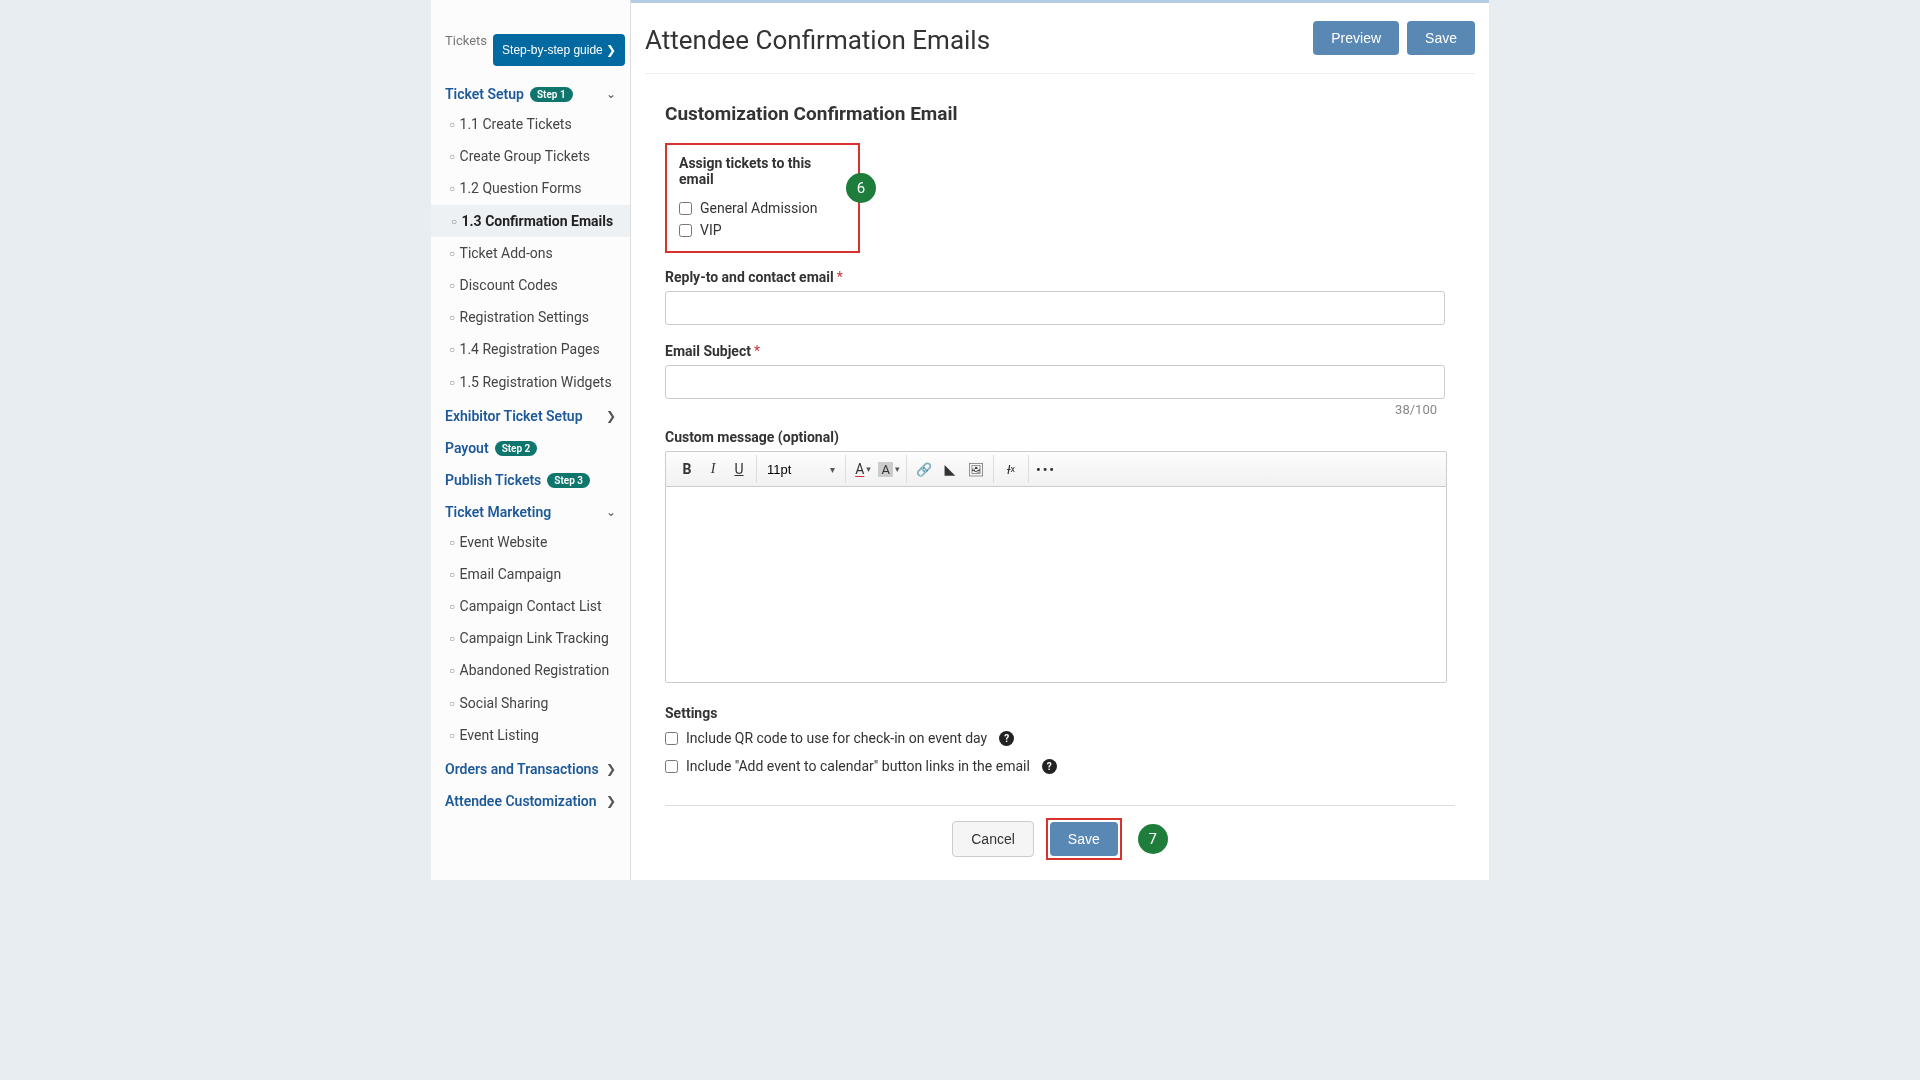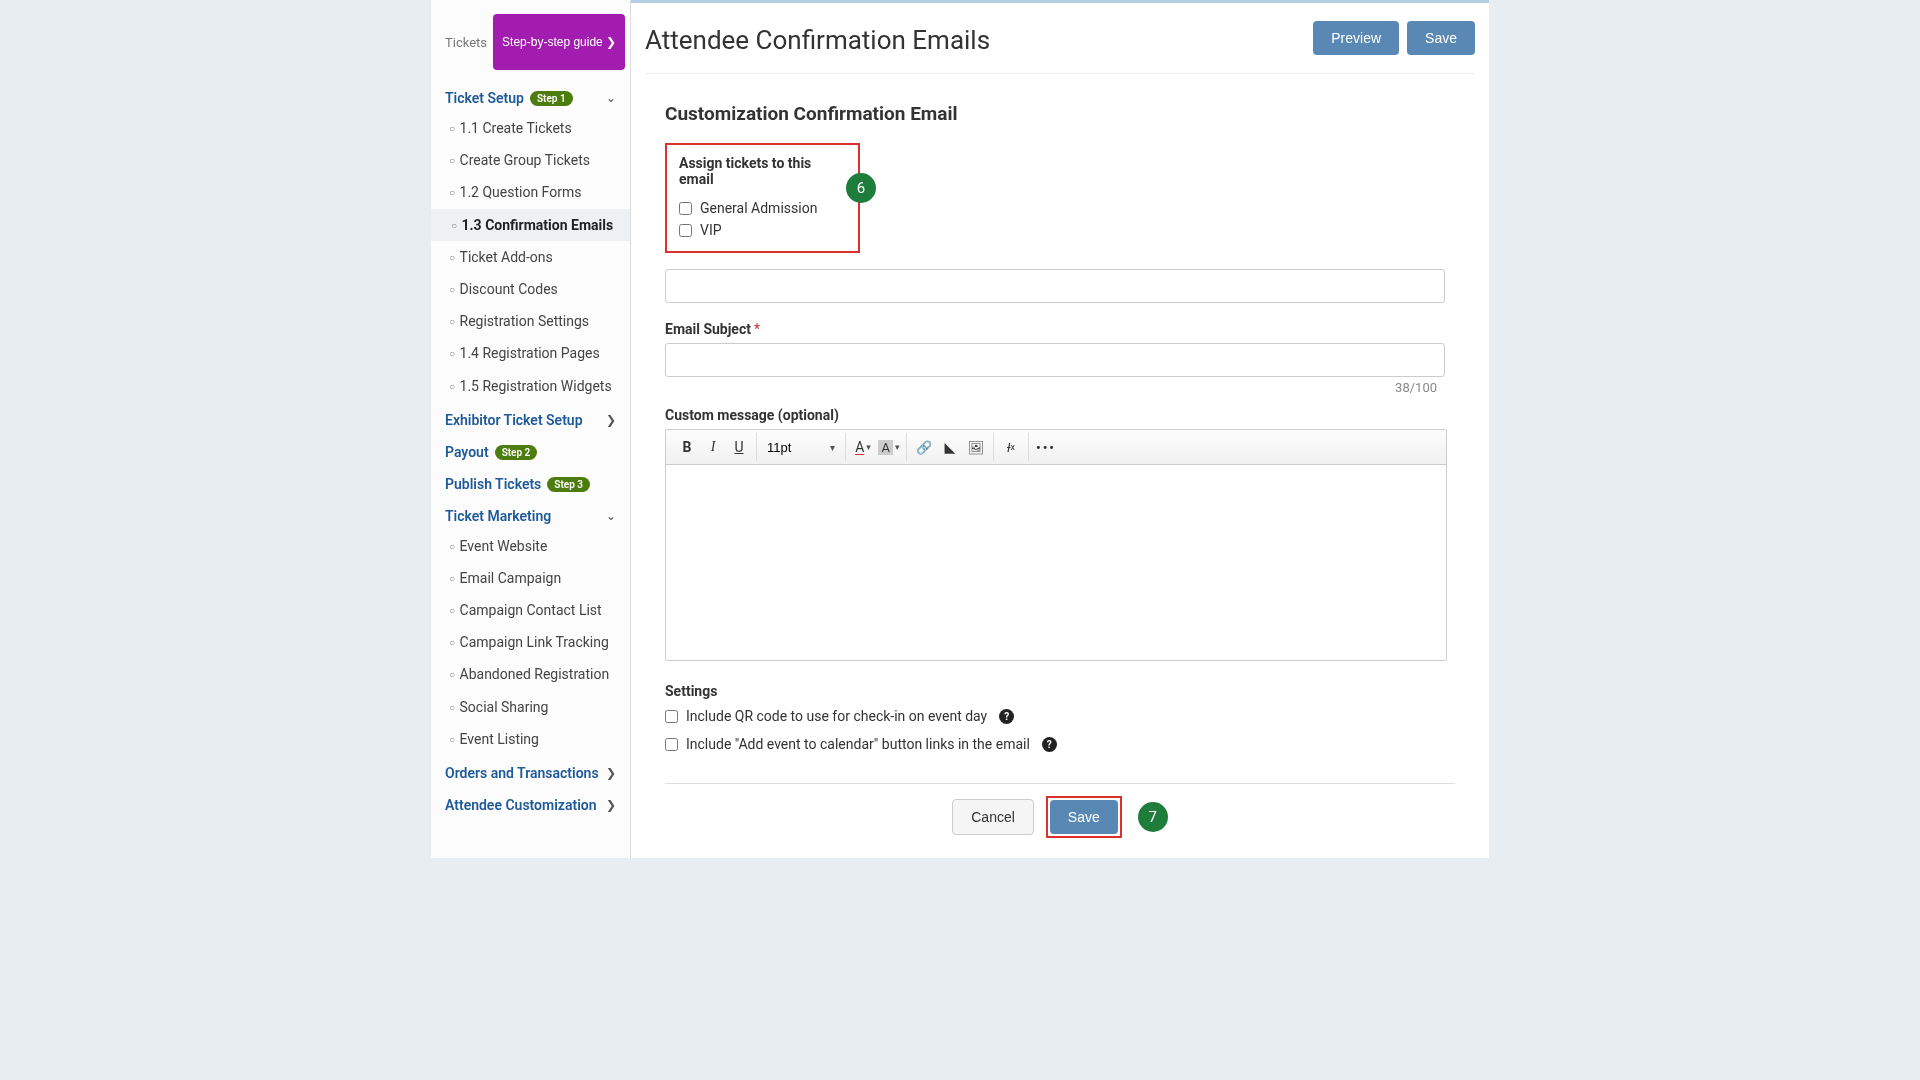--- a/index.html
+++ b/index.html
@@ -29,46 +29,47 @@
     align-items: center;
     justify-content: space-between;
     padding: 4px 8px 10px 14px;
     gap: 6px;
   }
   .sidebar-top-label {
     font-size: 13px;
     color: #777;
   }
   .guide-btn {
-    background: #a21caf;
+    background: #0369a1;
     color: #fff;
     border: none;
     border-radius: 4px;
-    padding: 21px 9px;
+    padding: 9px 9px;
     font-size: 12px;
     cursor: pointer;
     white-space: nowrap;
+    margin-top: 20px;
   }
   .side-section {
     padding: 10px 14px 6px 14px;
     display: flex;
     justify-content: space-between;
     align-items: center;
     cursor: pointer;
   }
   .side-section-title {
     color: #1e5a9a;
     font-weight: 600;
     font-size: 14px;
     display: flex;
     align-items: flex-end;
     gap: 6px;
   }
   .step-badge {
-    background: #4d7c0f;
+    background: #0f766e;
     color: #fff;
     font-size: 10px;
     font-weight: 600;
     padding: 2px 7px;
     border-radius: 9px;
   }
   .chev {
     color: #555;
     font-size: 12px;
   }
@@ -395,20 +396,23 @@
           <label>General Admission</label>
         </div>
         <div class="check-row">
           <input type="checkbox" style="">
           <label>VIP</label>
         </div>
         <div class="annotation" style="top:28px; right:-18px;">6</div>
       </div>
 
       <div class="field-group">
+        <div class="field-label">
+          <span>Reply-to and contact email</span><span class="req">*</span>
+        </div>
         <input class="text-input" type="text" value="" style="">
       </div>
 
       <div class="field-group">
         <div class="field-label">
           <span>Email Subject</span><span class="req">*</span>
         </div>
         <div class="input-counter-wrap">
           <input class="text-input" type="text" value="" style="">
           <span class="counter">38/100</span>

